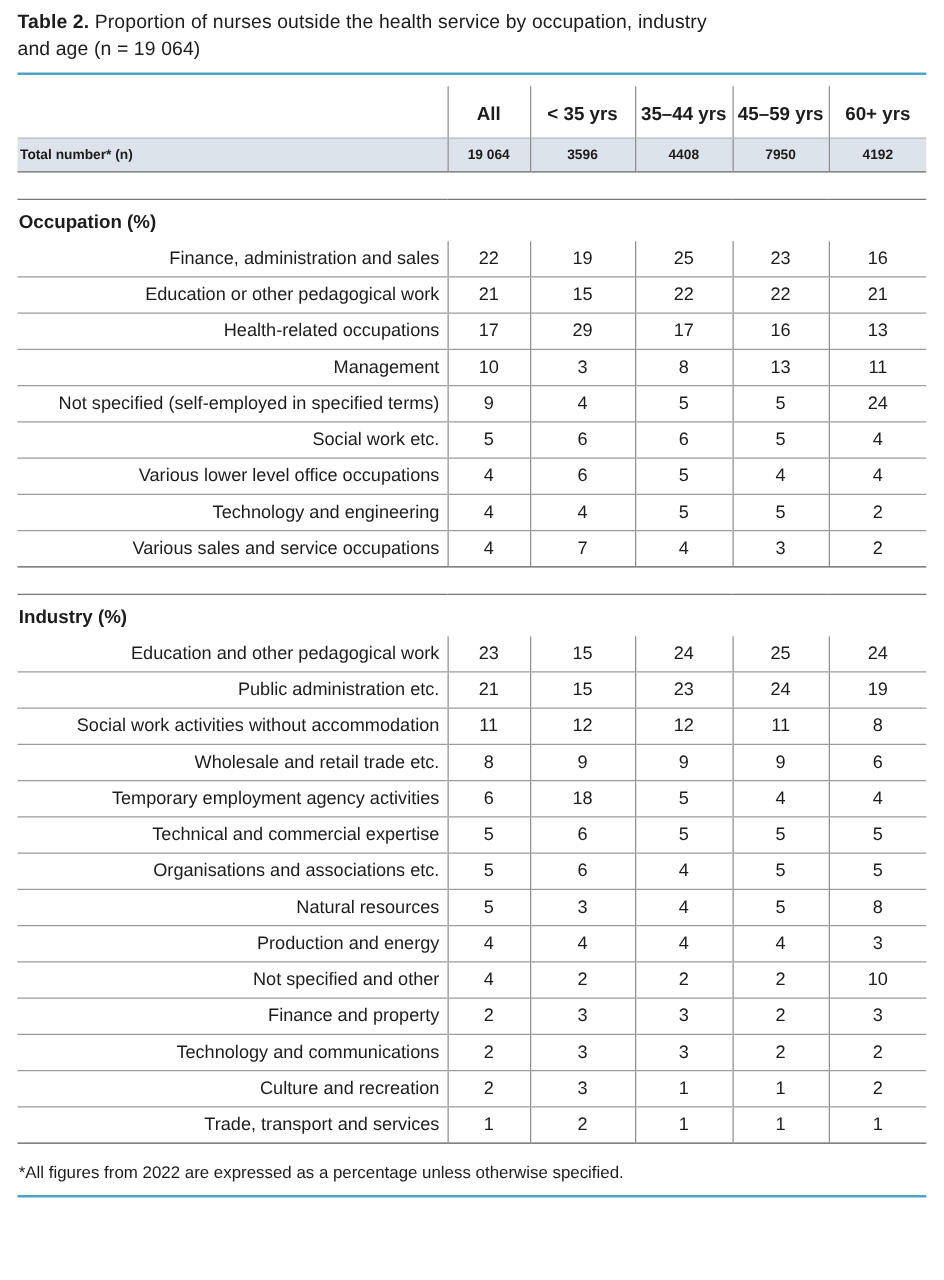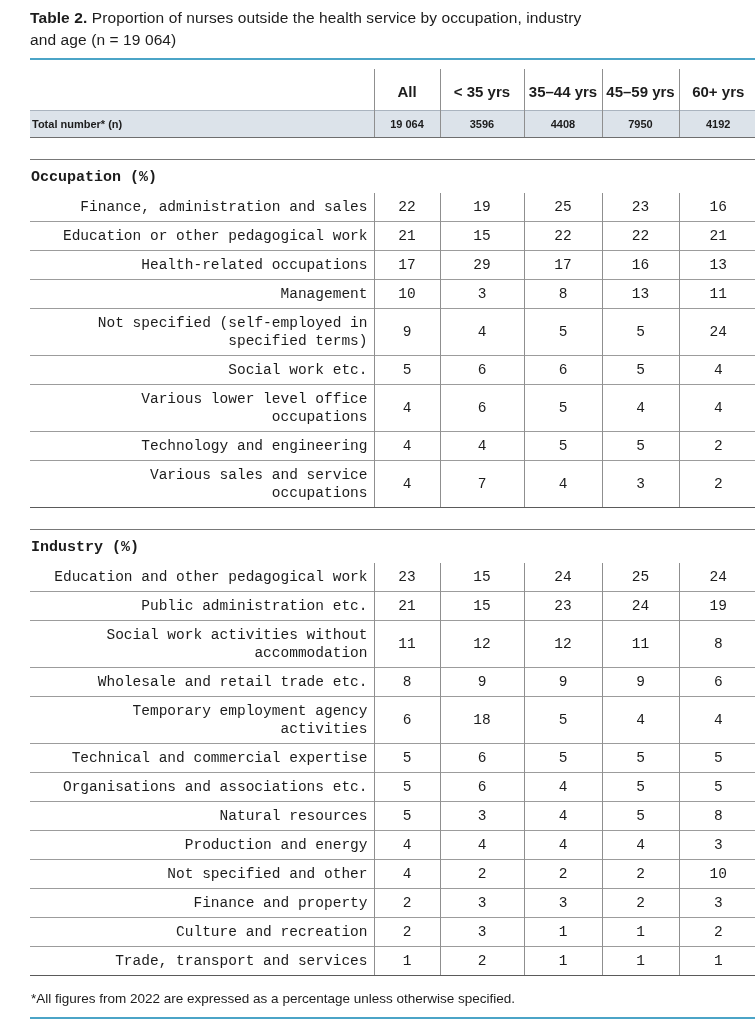--- a/index.html
+++ b/index.html
@@ -12,21 +12,21 @@
   }
   * { box-sizing: border-box; }
   html, body {
     margin: 0; padding: 0;
     width: 755px; height: 1024px;
     background: #ffffff;
     font-family: "Liberation Sans", sans-serif;
     color: var(--ink);
     overflow: hidden;
   }
-  .page { padding: 7px 14px 0 30px; width: 597px; }
+  .page { padding: 7px 14px 0 14px; width: 597px; }
 
   .title {
     font-size: 15.5px;
     line-height: 22px;
     letter-spacing: 0.1px;
     max-width: 710px;
   }
   .title b { font-weight: bold; }
 
   .rule {
@@ -63,21 +63,21 @@
     background: var(--total-bg);
     font-weight: bold;
     font-size: 11px;
     padding: 7px 2px;
     border-top: 1px solid var(--line-light);
     border-bottom: 1px solid #6e6e6e;
   }
   .total-row td.t-label { text-align: left; padding-left: 2px; }
   .total-row td.val { text-align: center; }
 
-  .sec-table { margin-top: 21px; font-family: Liberation Mono, monospace; }
+  .sec-table { margin-top: 21px; }
   .sec-table.industry { }
 
   .sec-table tr.sec-h td {
     border-top: 1px solid #787878;
     font-weight: bold;
     font-size: 15px;
     padding: 9px 0 7px 1px;
   }
   .sec-table tr.data td {
     font-size: 14.5px;
@@ -327,20 +327,28 @@
         </tr>
         <tr class="data">
           <td class="label-cell">Finance and property</td>
           <td class="val">2</td>
           <td class="val">3</td>
           <td class="val">3</td>
           <td class="val">2</td>
           <td class="val">3</td>
         </tr>
         <tr class="data">
+          <td class="label-cell">Technology and communications</td>
+          <td class="val">2</td>
+          <td class="val">3</td>
+          <td class="val">3</td>
+          <td class="val">2</td>
+          <td class="val">2</td>
+        </tr>
+        <tr class="data">
           <td class="label-cell">Culture and recreation</td>
           <td class="val">2</td>
           <td class="val">3</td>
           <td class="val">1</td>
           <td class="val">1</td>
           <td class="val">2</td>
         </tr>
         <tr class="data">
           <td class="label-cell">Trade, transport and services</td>
           <td class="val">1</td>

